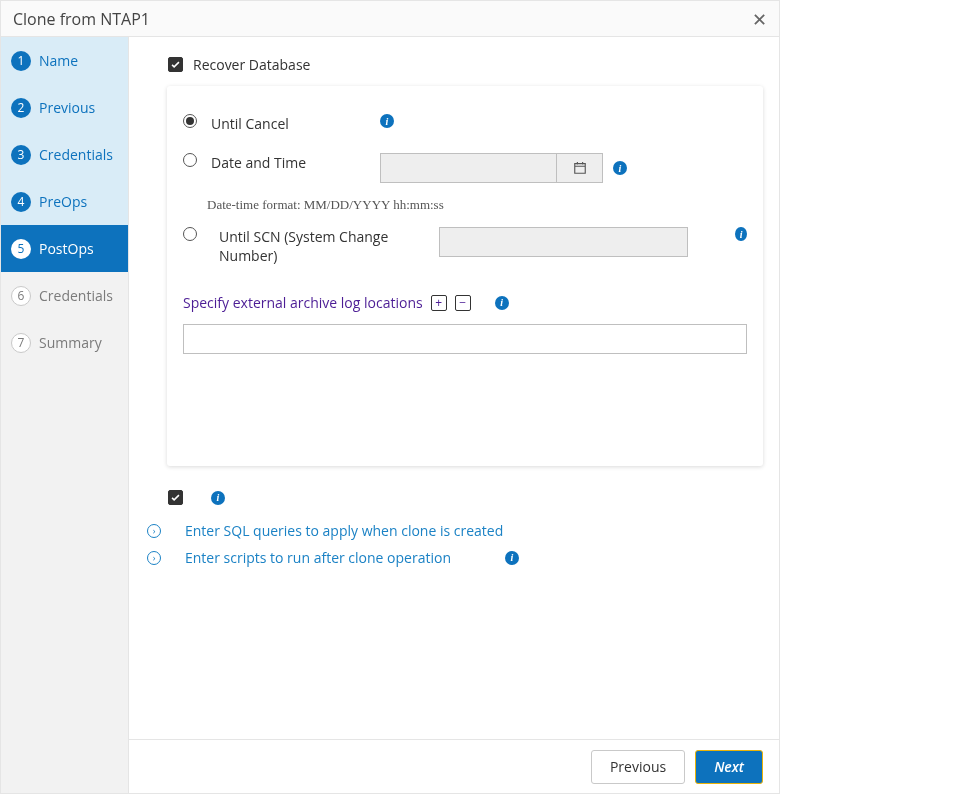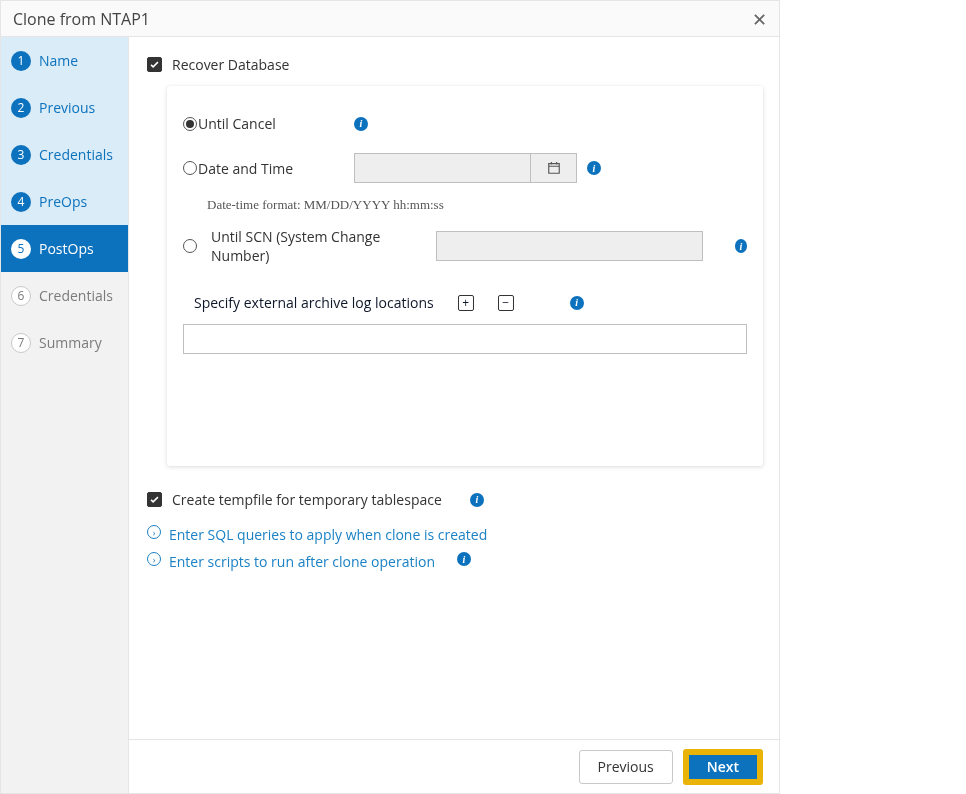--- a/index.html
+++ b/index.html
@@ -88,20 +88,21 @@
     padding: 18px 16px 10px 18px;
   }
 
   .check-row {
     display: flex;
     align-items: center;
     gap: 10px;
     color: #333;
     font-size: 14px;
     margin-bottom: 12px;
+    margin-left: 21px;
   }
 
   .checkbox {
     width: 15px; height: 15px;
     border: 1px solid #333;
     background: #333;
     display: inline-flex;
     align-items: center;
     justify-content: center;
     border-radius: 2px;
@@ -113,22 +114,21 @@
     margin-left: 20px;
     background: #fff;
     border-radius: 3px;
     box-shadow: 0 1px 4px rgba(0,0,0,.15);
     padding: 18px 16px 18px 16px;
     min-height: 380px;
   }
 
   .opt-row {
     display: flex;
-    align-items: center;
-    gap: 1px;
+    gap: 14px;
     padding: 10px 0;
     font-size: 14px;
     color: #333;
   }
   .radio {
     width: 14px; height: 14px;
     border: 1px solid #555;
     border-radius: 50%;
     display: inline-flex;
     align-items: center;
@@ -172,33 +172,32 @@
   }
   .date-btn svg { width: 14px; height: 14px; fill: #555; }
 
   .hint {
     font-size: 13px;
     color: #555;
     padding: 4px 0 8px 24px;
     font-family: Liberation Serif, serif;
   }
 
-  .scn-row { display: flex; align-items: center; gap: 14px; font-size: 14px; color: #333; padding: 6px 0 12px 0; }
+  .scn-row { display: flex; align-items: flex-start; gap: 22px; font-size: 14px; color: #333; padding: 6px 0 12px 0; }
   .scn-input {
     width: 300px; height: 30px;
     border: 1px solid #bfbfbf;
     background: #eeeeee;
     margin-left: 6px;
   }
 
   .archive-row {
-    display: flex; align-items: center; gap: 24px;
-    font-size: 14px; color: #0f172a;
+    display: flex; align-items: center; gap: 8px;
+    font-size: 14px; color: #4c1d95;
     padding: 16px 0 10px 0;
-    margin-left: 11px;
   }
   .sq-btn {
     width: 16px; height: 16px;
     border: 1px solid #333;
     display: inline-flex; align-items: center; justify-content: center;
     cursor: pointer;
     font-size: 12px;
     line-height: 1;
     border-radius: 2px;
   }
@@ -208,21 +207,21 @@
     width: 100%;
     height: 30px;
     border: 1px solid #bfbfbf;
     background: #fff;
     margin-top: 2px;
   }
 
   .below-panel { margin-top: 24px; padding-left: 0; }
 
   .link-row {
-    display: flex; align-items: flex-start; gap: 8px;
+    display: flex; align-items: center; gap: 24px;
     color: #1b82c5; font-size: 14px;
     padding: 4px 0;
     cursor: pointer;
   }
   .chevron {
     width: 14px; height: 14px;
     border: 1.5px solid #1b82c5;
     border-radius: 50%;
     display: inline-flex; align-items: center; justify-content: center;
     font-size: 9px;
@@ -242,21 +241,21 @@
   }
   .btn {
     height: 34px;
     padding: 12px 18px;
     font-size: 14px;
     border-radius: 3px;
     cursor: pointer;
     display: inline-flex; align-items: center; justify-content: center;
   }
   .btn-secondary { background: #fff; border: 1px solid #c9c9c9; color: #333; }
-  .btn-primary { background: #0d72bd; border: 6px solid #eab308; color: #fff; font-weight: 600; }
+  .btn-primary { background: #0d72bd; border: 1px solid #eab308; color: #fff; font-weight: 600; font-style: italic; }
 </style>
 </head>
 <body>
 
 <div class="window">
 
   <div class="title-bar">
     <div class="title">Clone from NTAP1</div>
     <div class="close-x">✕</div>
   </div>
@@ -356,21 +355,20 @@
 
         <div class="below-panel">
 
 
           <div class="check-row">
             <span class="checkbox">
               <svg viewBox="0 0 16 16">
                   <path d="M3 8.5l3 3 7-7" stroke="#fff" stroke-width="2.2" fill="none"></path>
                 </svg>
             </span>
-            <span>Create tempfile for temporary tablespace</span>
             <span style="width:8px;"></span>
             <span class="info"></span>
           </div>
 
           <div class="link-row">
             <span class="chevron"></span>
             <span>Enter SQL queries to apply when clone is created</span>
           </div>
 
           <div class="link-row">

